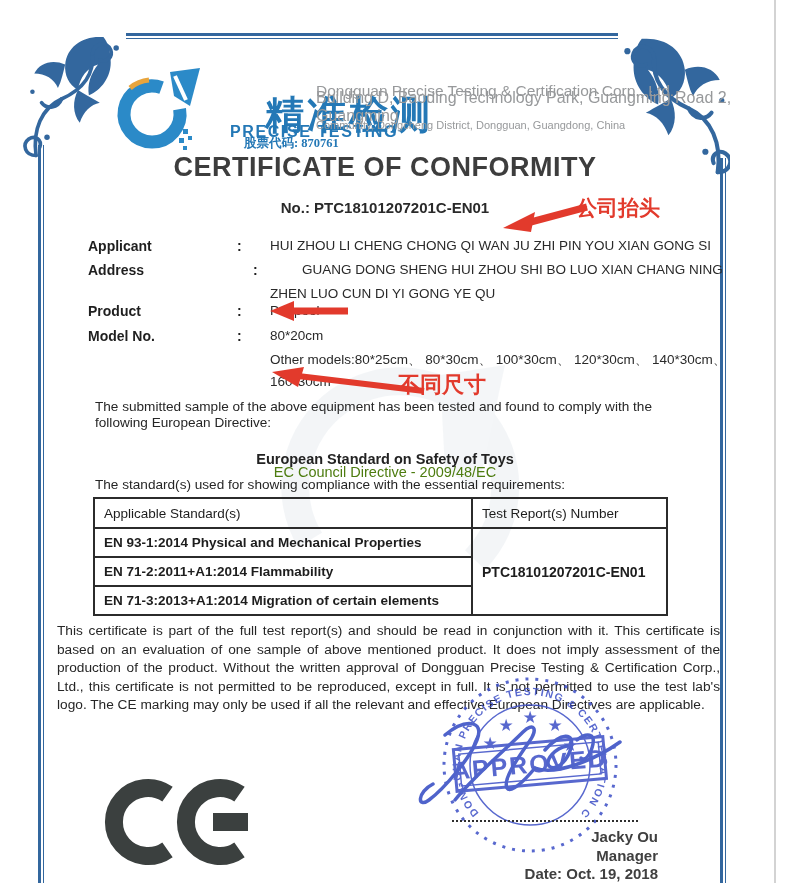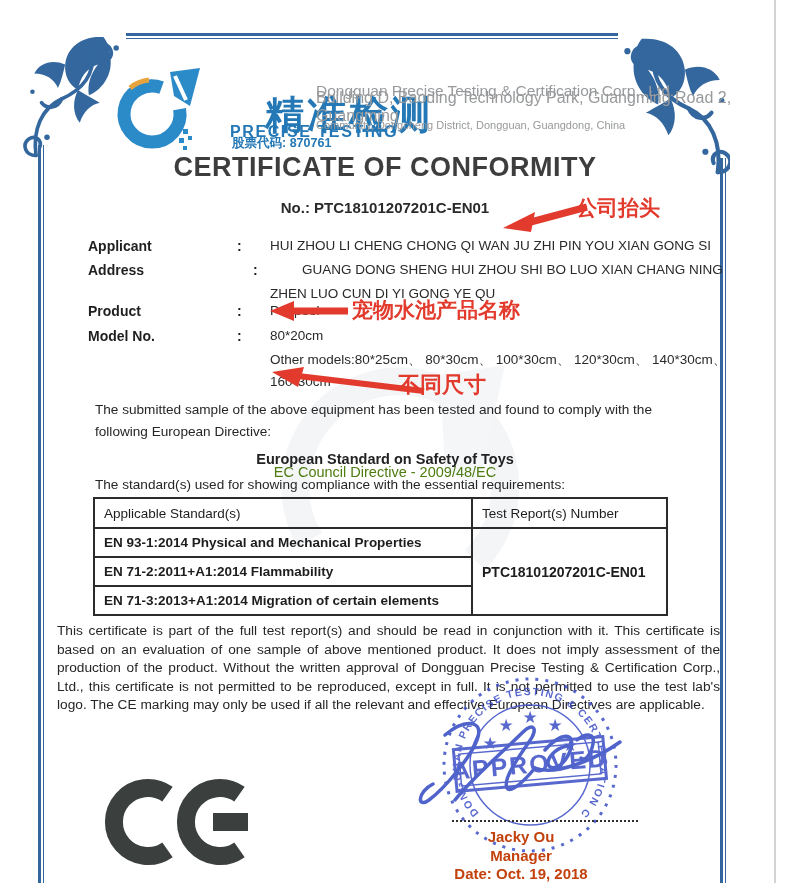--- a/index.html
+++ b/index.html
@@ -13,21 +13,21 @@
   .val{font-size:13.5px;color:#2a2a2a;}
   .center-line{left:40px;width:690px;text-align:center;}
   .field-row{display:flex;}
   .field-row .c1{width:149px;}
   .field-row .c2{width:33px;}
   table.std{border-collapse:collapse;font-size:13.5px;color:#1d1d1d;}
   table.std td{border:2px solid #2b2b2b;padding:0 0 0 9px;height:27px;vertical-align:middle;}
   table.std td.hdr{font-weight:normal;height:28px;}
   table.std td.b{font-weight:bold;}
   .dotted-line{border-top:2px dotted #2e2e2e;}
-  .sig-text{font-weight:bold;font-size:15px;color:#c2410c;text-align:center;width:226px;left:408px;}
+  .sig-text{font-weight:bold;font-size:15px;color:#404040;text-align:right;width:226px;left:432px;}
 </style>
 </head>
 <body>
 
 <div id="page">
 
   <div class="abs" style="left:774px;top:0;width:2px;height:883px;background:#d3d3d3;"></div>
 
   <div class="abs" style="left:126px;top:33px;width:492px;height:2px;border-top:3px solid #33679e;border-bottom:1px solid #33679e;"></div>
   <div class="abs" style="left:38px;top:145px;width:2px;height:738px;border-left:3px solid #33679e;border-right:1px solid #33679e;"></div>
@@ -82,21 +82,21 @@
         <rect x="71" y="63" width="5" height="5"></rect>
       <rect x="58" y="68" width="5" height="5"></rect>
         <rect x="67" y="72" width="5" height="5"></rect>
       <rect x="76" y="70" width="4" height="4"></rect>
         <rect x="71" y="80" width="4" height="4"></rect>
     </g>
   </svg>
 
   <div class="abs blue" style="left:229px;top:88px;font-size:39px;font-weight:bold;letter-spacing:3px;font-family:'DejaVu Sans',sans-serif;margin-left:36px;">精准检测</div>
   <div class="abs blue" style="left:230px;top:123px;font-size:16px;font-weight:bold;letter-spacing:1.6px;">PRECISE TESTING</div>
-  <div class="abs blue" style="left:232px;top:135px;font-size:12.5px;font-weight:bold;font-family:Liberation Sans, sans-serif;">股票代码: 870761</div>
+  <div class="abs blue" style="left:244px;top:135px;font-size:12.5px;font-weight:bold;font-family:Liberation Serif, serif;">股票代码: 870761</div>
 
   <div class="abs gray-head" style="left:316px;top:82px;font-size:15.5px;">Dongguan Precise Testing &amp; Certification Corp., Ltd.</div>
   <div class="abs gray-head" style="left:316px;top:89px;font-size:16px;">Building D, Baoding Technology Park, Guangming Road 2, Guangming</div>
   <div class="abs gray-head" style="left:316px;top:119px;font-size:11px;">Community, Dongcheng District, Dongguan, Guangdong, China</div>
 
   <div class="abs center-line" style="top:152px;font-size:27px;font-weight:bold;color:#3d3d3d;letter-spacing:0.5px;">CERTIFICATE OF CONFORMITY</div>
   <div class="abs center-line" style="top:199px;font-size:15px;font-weight:bold;color:#2a2a2a;">No.: PTC18101207201C-EN01</div>
 
   <div class="abs red-note" style="left:576px;top:194px;font-size:21px;">公司抬头</div>
   <svg class="abs" style="left:495px;top:198px;" width="100" height="40" viewBox="0 0 100 40">
@@ -121,33 +121,32 @@
     <span class="val">Pet pool</span>
   </div>
   <div class="abs field-row" style="left:88px;top:328px;width:640px;">
     <span class="lbl c1">Model No.</span>
     <span class="lbl c2">:</span>
     <span class="val">80*20cm</span>
   </div>
   <div class="abs val" style="left:270px;top:351px;">Other models:80*25cm、 80*30cm、 100*30cm、 120*30cm、 140*30cm、</div>
   <div class="abs val" style="left:270px;top:374px;">160*30cm</div>
 
-  <div class="abs red-note" style="left:352px;top:296px;font-size:21px;">宠物水池产品名称</div>
   <svg class="abs" style="left:268px;top:300px;" width="85" height="22" viewBox="0 0 85 22">
     <line x1="80" y1="11" x2="22" y2="11" stroke="#e23a2c" stroke-width="7"></line>
     <polygon points="2,11 26,1 26,21" fill="#e23a2c"></polygon>
   </svg>
 
   <div class="abs red-note" style="left:398px;top:370px;font-size:22px;">不同尺寸</div>
   <svg class="abs" style="left:266px;top:364px;" width="165" height="32" viewBox="0 0 165 32">
     <line x1="158" y1="27" x2="32" y2="12" stroke="#e23a2c" stroke-width="6"></line>
     <polygon points="6,8 38,3 32,23" fill="#e23a2c"></polygon>
   </svg>
 
-  <div class="abs" style="left:95px;top:399px;width:595px;font-size:13.6px;line-height:22px;color:#262626;">The submitted sample of the above equipment has been tested and found to comply with the following European Directive:</div>
+  <div class="abs" style="left:95px;top:399px;width:595px;font-size:13.6px;line-height:16px;color:#262626;">The submitted sample of the above equipment has been tested and found to comply with the following European Directive:</div>
   <div class="abs center-line" style="top:432px;font-size:14.5px;font-weight:normal;color:#4d7c0f;margin-top:32px;">EC Council Directive - 2009/48/EC</div>
   <div class="abs center-line" style="top:451px;font-size:14.5px;font-weight:bold;color:#222;">European Standard on Safety of Toys</div>
   <div class="abs" style="left:95px;top:477px;width:600px;font-size:13.6px;color:#262626;">The standard(s) used for showing compliance with the essential requirements:</div>
 
   <table class="std abs" style="left:93px;top:497px;width:575px;">
     <tbody>
         <tr>
       <td class="hdr" style="width:367px;">Applicable Standard(s)</td>
       <td class="hdr">Test Report(s) Number</td>
     </tr>

